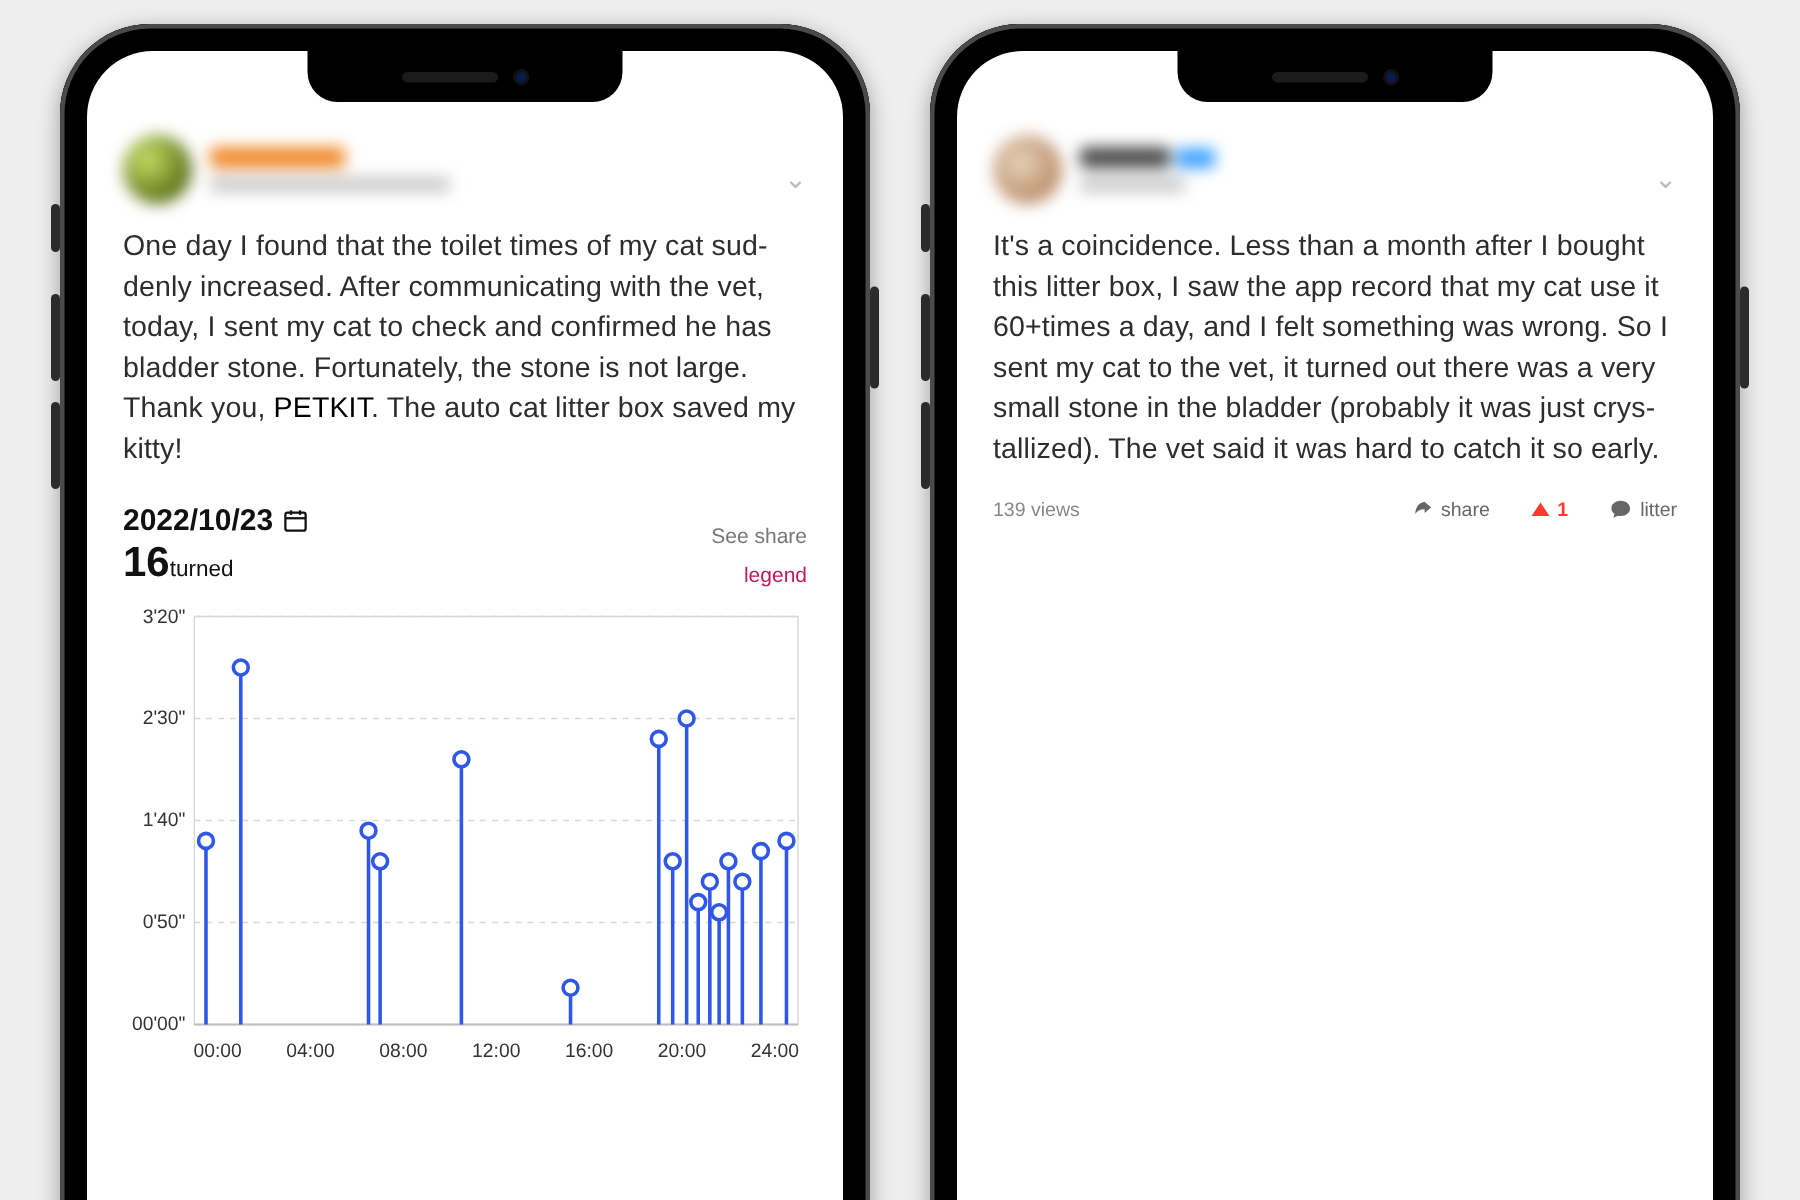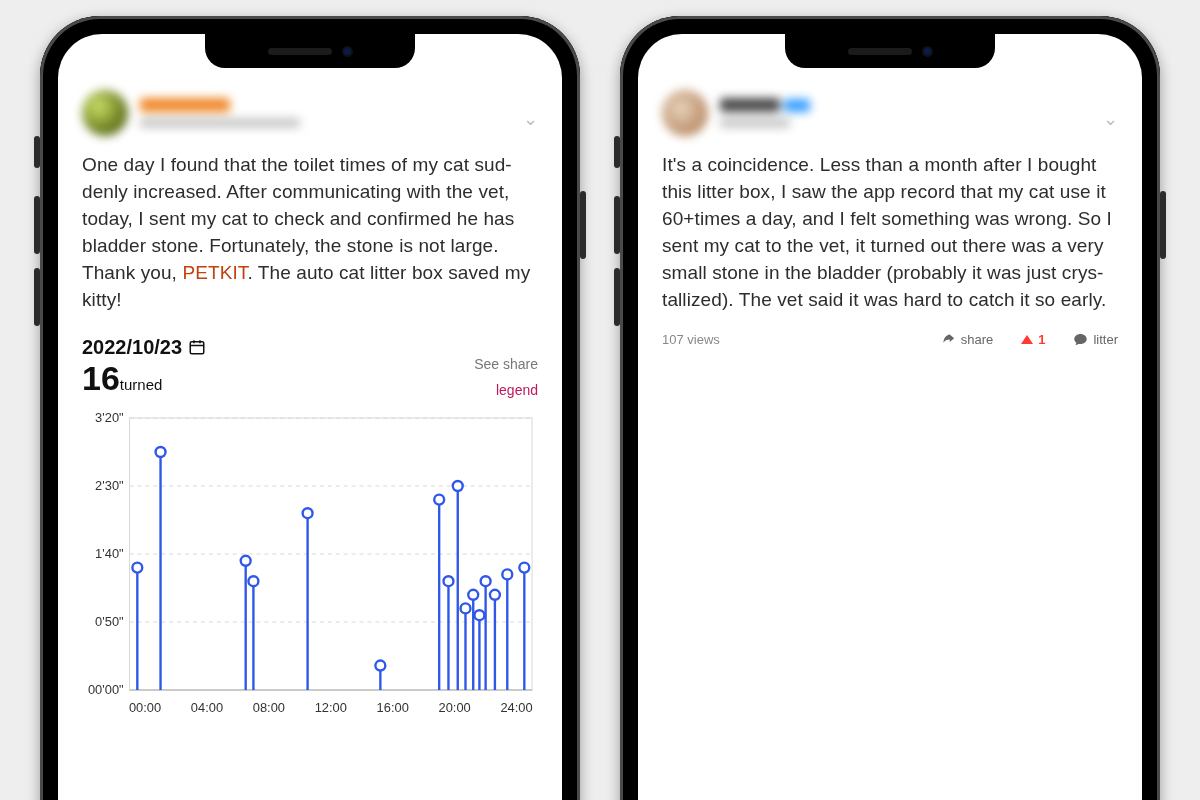--- a/index.html
+++ b/index.html
@@ -61,28 +61,28 @@
   .uname-blur { filter: blur(5px); display:flex; flex-direction:column; gap:6px; }
   .uname-line1 { width:90px; height:14px; border-radius:3px; }
   .uname-line1.orange { background:#f08a2c; }
   .uname-line1.dark   { background:#4a4a4a; width:60px; }
   .badge-blur { width:26px; height:13px; border-radius:3px; display:inline-block; margin-left:4px; }
   .badge-blur.blue { background:#3aa0ff; }
   .uname-line2 { width:160px; height:10px; background:#c9c9c9; border-radius:3px; }
   .chev { position:absolute; right:0; top:18px; color:#bbb; font-size:18px; }
 
   .post-text { font-size: 19px; line-height: 1.42; color:#2d2d2d; letter-spacing:0.1px; }
-  .post-text .brand { color:#c2410c; }
+  .post-text .brand { color:#000000; }
 
   
   .chart-head { margin-top:22px; display:flex; justify-content:space-between; align-items:flex-end; }
   .chart-head-left .date-row { display:flex; align-items:center; gap:6px; font-size:20px; font-weight:700; color:#111; }
   .cal-icon { width:18px; height:18px; }
   .times-row { font-size:15px; color:#111; }
-  .times-row .big { font-size:34px; font-weight:600; }
+  .times-row .big { font-size:28px; font-weight:600; }
   .chart-head-right { text-align:right; font-size:14px; color:#777; }
   .chart-head-right .legend { color:#be185d; display:block; margin-top:10px; }
 
   
   .chart-wrap { margin-top:12px; height:310px; position:relative; }
 
   
   .viewsbar { margin-top:18px; display:flex; align-items:center; justify-content:space-between; font-size:13px; color:#888; }
   .actions { display:flex; align-items:center; gap:28px; }
   .act { display:flex; align-items:center; gap:5px; color:#666; }
@@ -219,21 +219,21 @@
           </div>
           <div class="uname-line2" style="width:70px;"></div>
         </div>
         <div class="chev">⌄</div>
       </div>
 
       <p class="post-text">It's a coincidence. Less than a month after I bought this litter box, I saw the app record that my cat use it 60+times a day, and I felt something was wrong. So I sent my cat to the vet, it turned out there was a very small stone in the bladder (probably it was just crys-
 tallized). The vet said it was hard to catch it so early.</p>
 
       <div class="viewsbar">
-        <span>107 views</span>
+        <span>139 views</span>
         <div class="actions">
           <span class="act">
             <svg viewBox="0 0 24 24">
                 <path d="M14 4l7 6-7 6v-4c-5 0-8 2-10 5 0-7 4-12 10-13V4z" fill="#666"></path>
               </svg>
             <span>share</span>
           </span>
           <span class="act">
             <span class="tri-up"></span>
             <span class="upcount">1</span>

